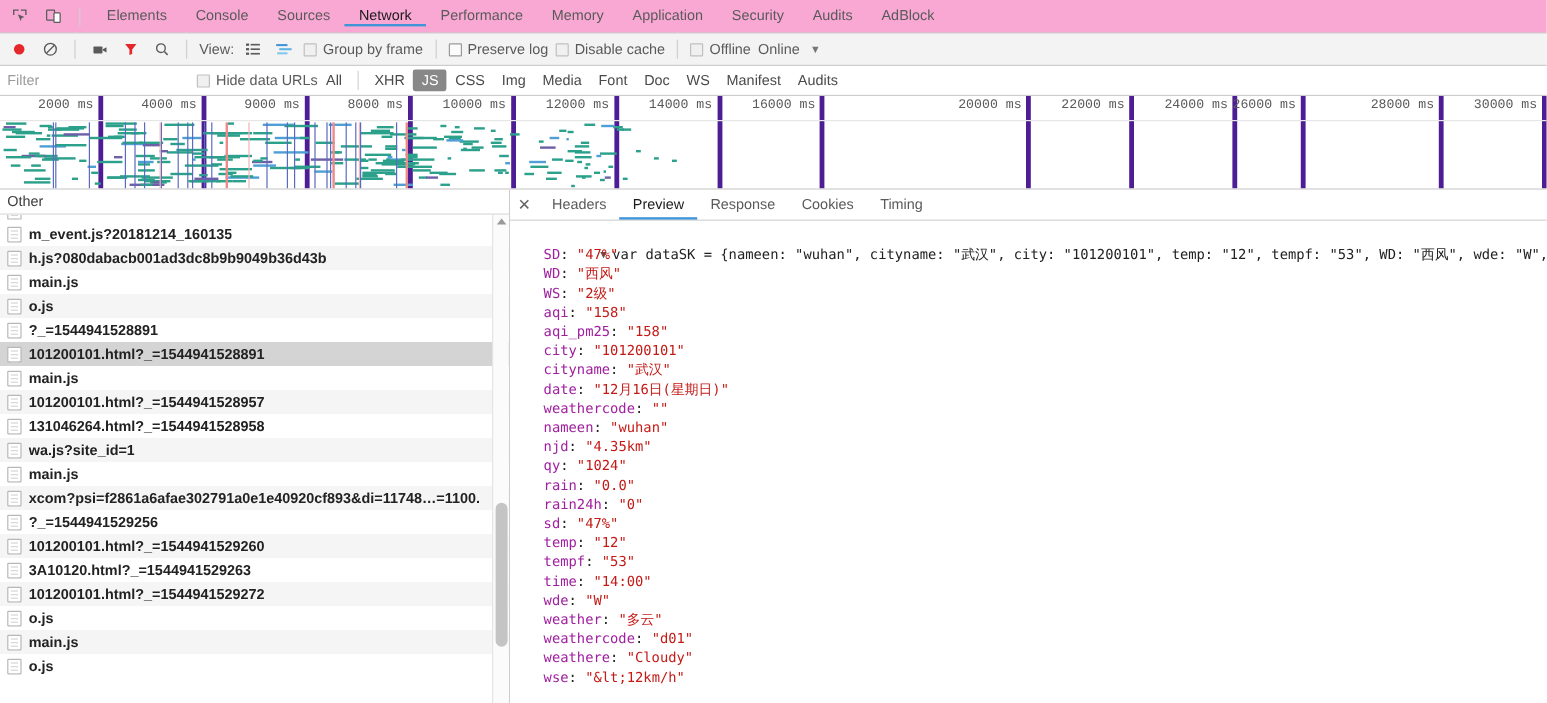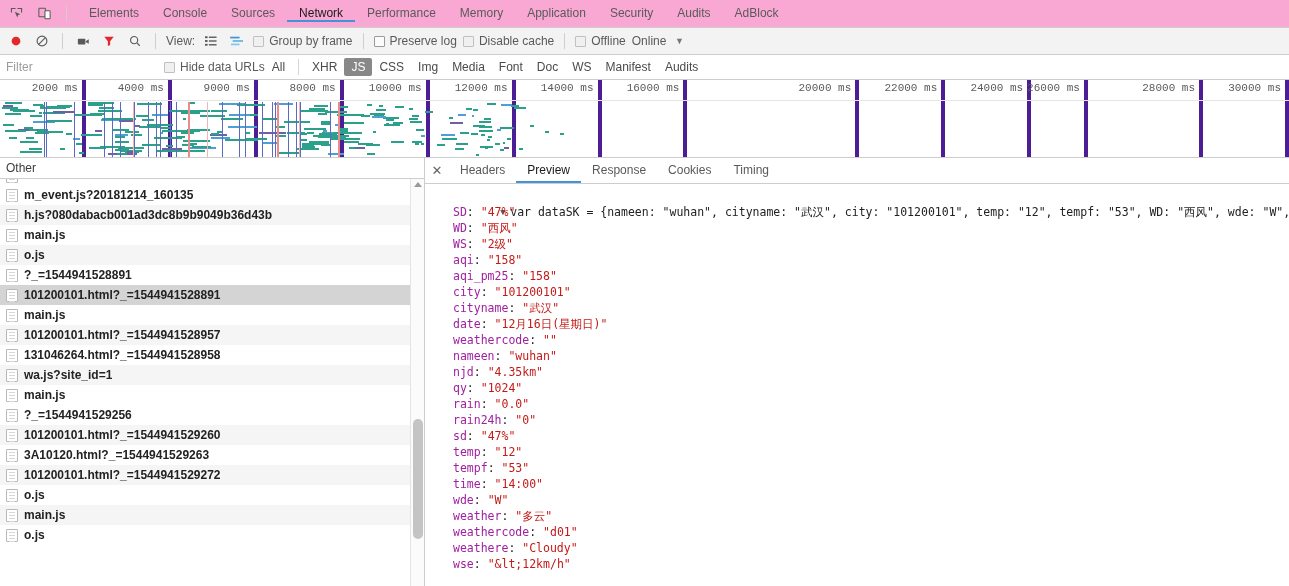--- a/index.html
+++ b/index.html
@@ -740,20 +740,24 @@
               <span class="rname">131046264.html?_=1544941528958</span>
             </div>
             <div class="row odd">
               <span class="ficon"></span>
               <span class="rname">wa.js?site_id=1</span>
             </div>
             <div class="row even">
               <span class="ficon"></span>
               <span class="rname">main.js</span>
             </div>
+            <div class="row odd">
+              <span class="ficon"></span>
+              <span class="rname">xcom?psi=f2861a6afae302791a0e1e40920cf893&amp;di=11748…=1100.</span>
+            </div>
             <div class="row even">
               <span class="ficon"></span>
               <span class="rname">?_=1544941529256</span>
             </div>
             <div class="row odd">
               <span class="ficon"></span>
               <span class="rname">101200101.html?_=1544941529260</span>
             </div>
             <div class="row even">
               <span class="ficon"></span>

